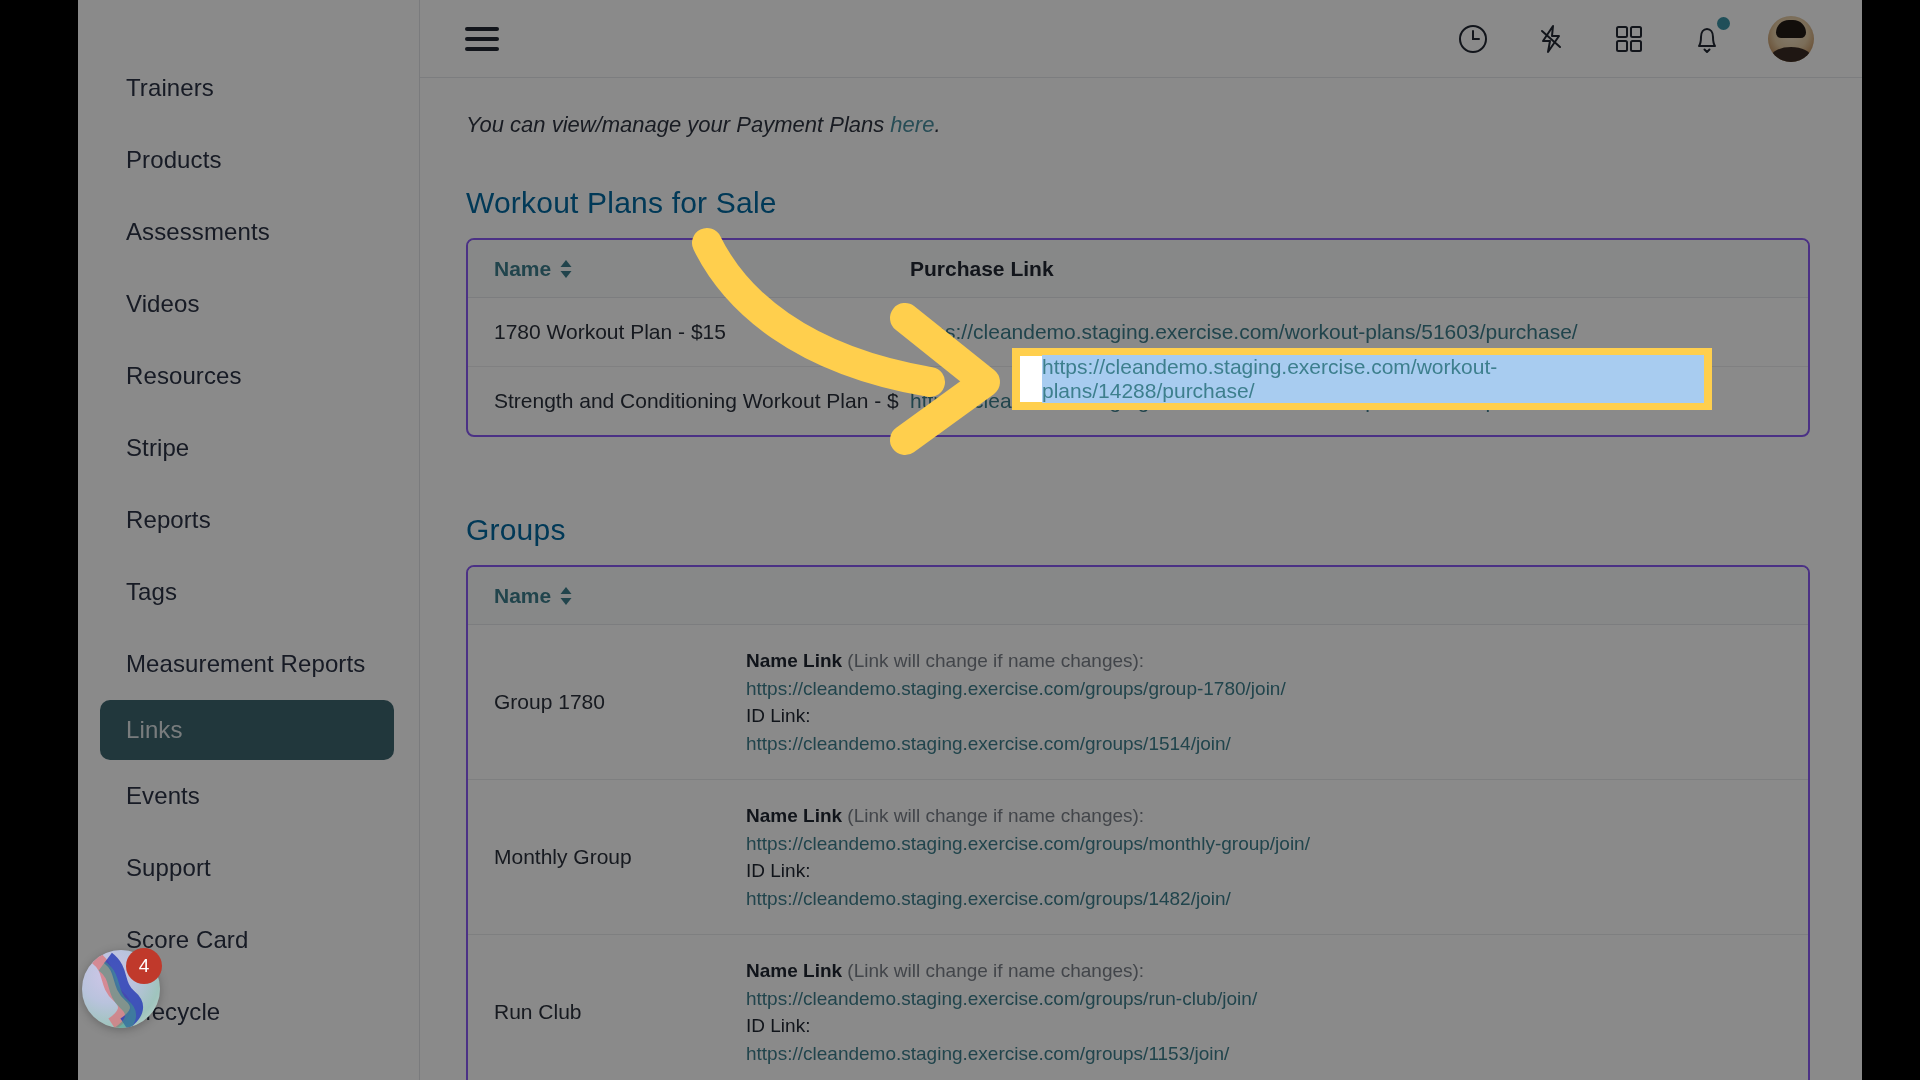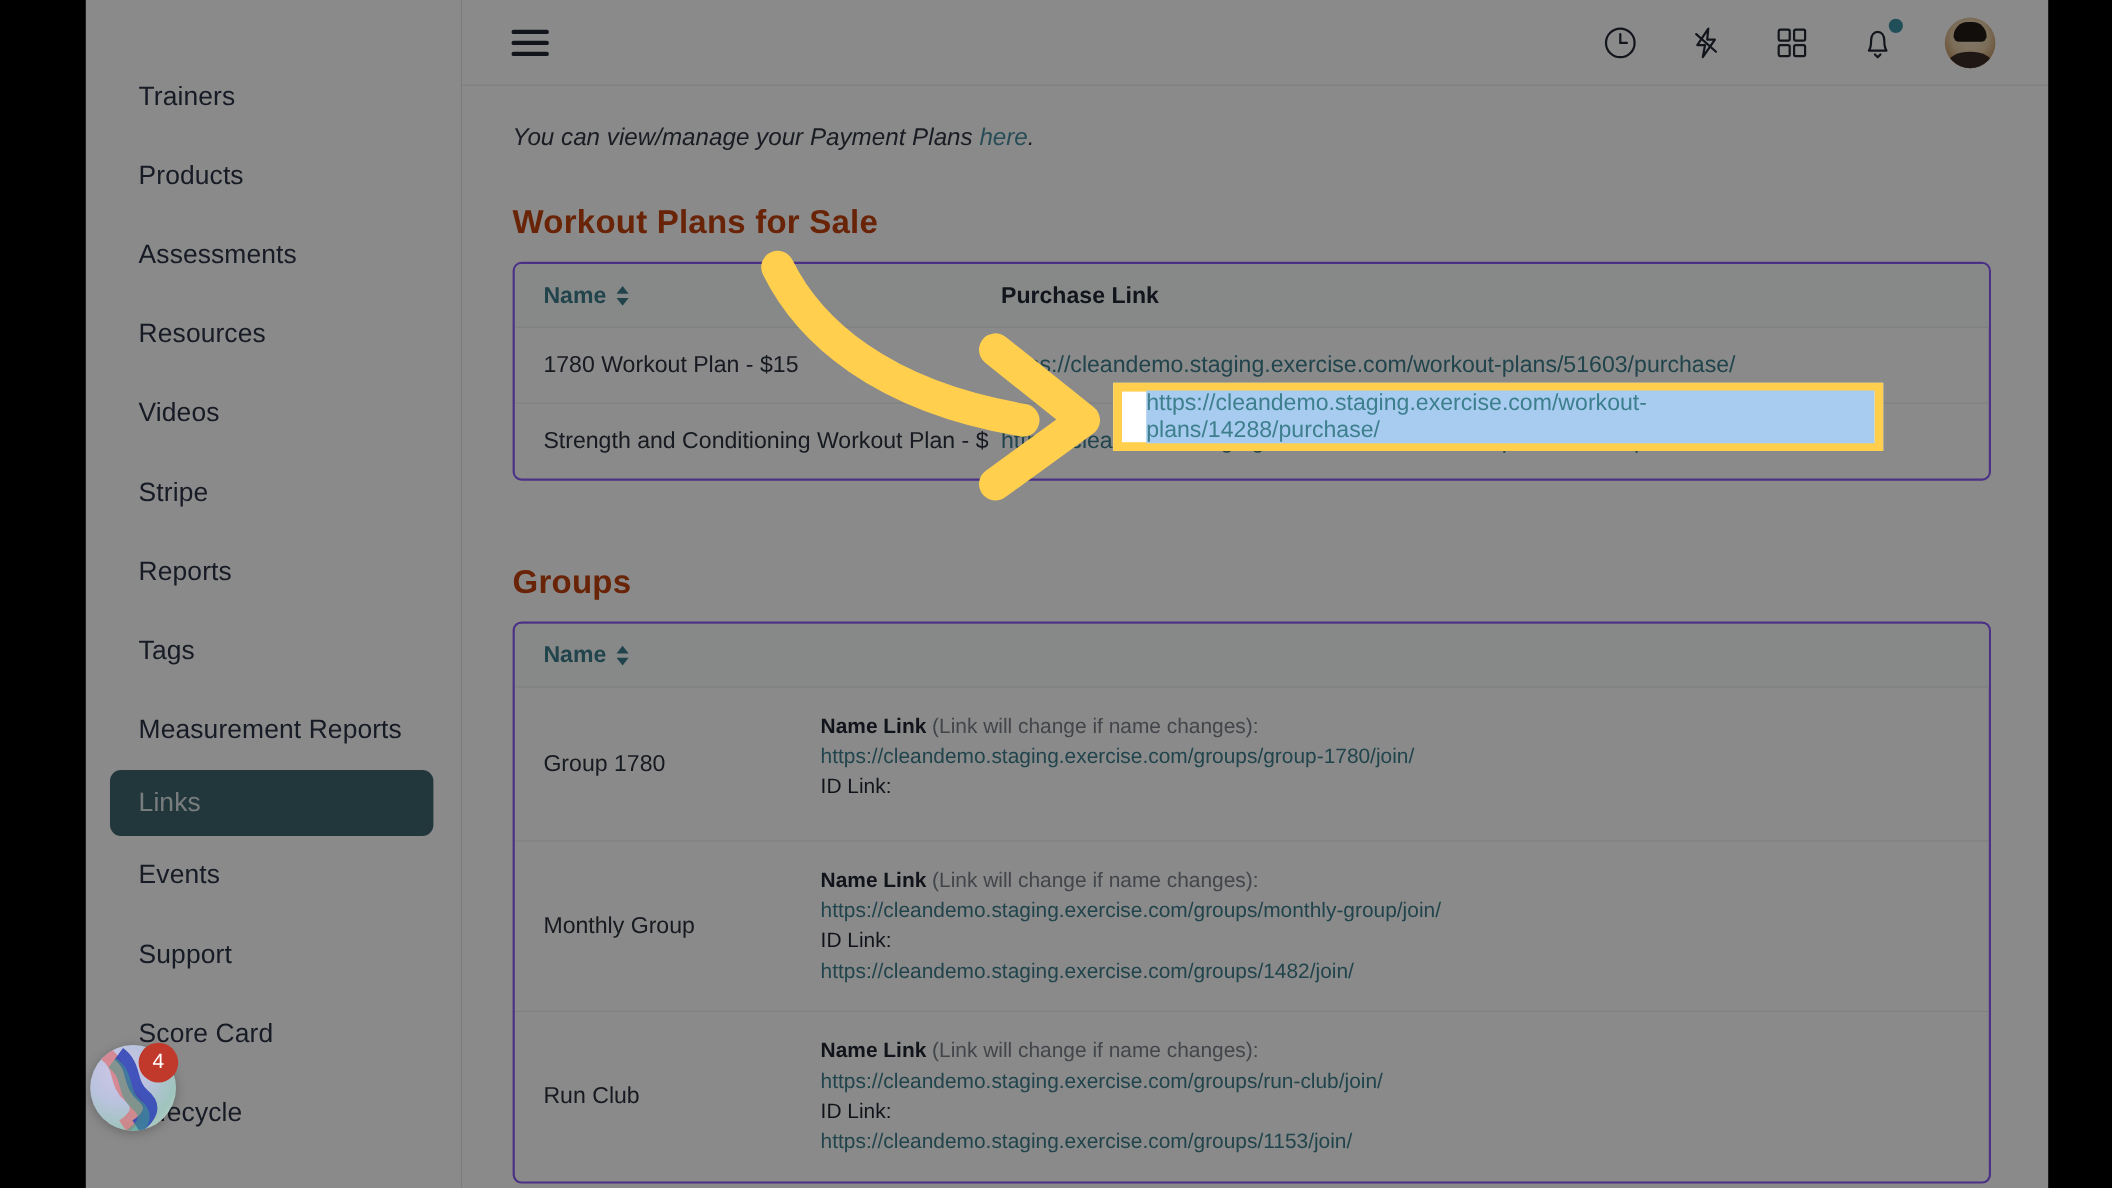--- a/index.html
+++ b/index.html
@@ -86,21 +86,21 @@
   }
   #content { padding:28px 52px 0 46px; }
 
   .intro {
     font-style:italic; font-size:22px; color:#2f3541;
     margin-top:6px; margin-bottom:48px;
   }
   .intro a { color:#4a8fa0; text-decoration:none; font-style:italic; }
 
   .section-title {
-    font-size:30px; font-weight:700; color:#c2410c;
+    font-size:30px; font-weight:400; color:#0369a1;
     margin-bottom:18px; letter-spacing:.2px;
   }
   .section-title.groups { margin-top:76px; }
 
   .table {
     border:2px solid #8b5cf6; border-radius:8px;
     overflow:hidden; background:#fff;
   }
   .thead {
     display:flex; height:58px; align-items:center;
@@ -182,24 +182,24 @@
         <div class="side-item">
           <span>Trainers</span>
         </div>
         <div class="side-item">
           <span>Products</span>
         </div>
         <div class="side-item">
           <span>Assessments</span>
         </div>
         <div class="side-item">
+          <span>Videos</span>
+        </div>
+        <div class="side-item">
           <span>Resources</span>
-        </div>
-        <div class="side-item">
-          <span>Videos</span>
         </div>
         <div class="side-item">
           <span>Stripe</span>
         </div>
         <div class="side-item">
           <span>Reports</span>
         </div>
         <div class="side-item">
           <span>Tags</span>
         </div>
@@ -312,20 +312,21 @@
             </span>
           </div>
         </div>
         <div id="group-rows">
             <div class="grow">
               <div class="gname">Group 1780</div>
               <div class="glinks">
                 <div><span class="lbl">Name Link</span><span class="hint"> (Link will change if name changes):</span></div>
                 <a href="#">https://cleandemo.staging.exercise.com/groups/group-1780/join/</a>
                 <div class="idlbl">ID Link:</div>
+                <a href="#">https://cleandemo.staging.exercise.com/groups/1514/join/</a>
               </div>
             </div>
             <div class="grow">
               <div class="gname">Monthly Group</div>
               <div class="glinks">
                 <div><span class="lbl">Name Link</span><span class="hint"> (Link will change if name changes):</span></div>
                 <a href="#">https://cleandemo.staging.exercise.com/groups/monthly-group/join/</a>
                 <div class="idlbl">ID Link:</div>
                 <a href="#">https://cleandemo.staging.exercise.com/groups/1482/join/</a>
               </div>

